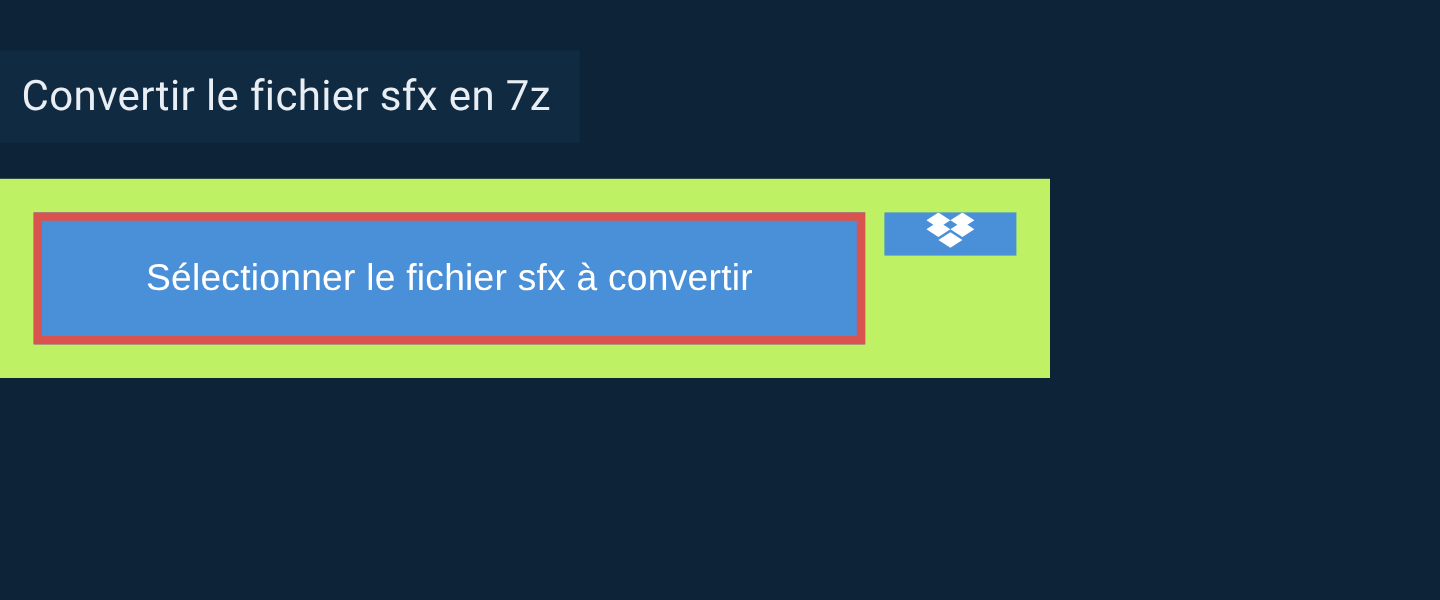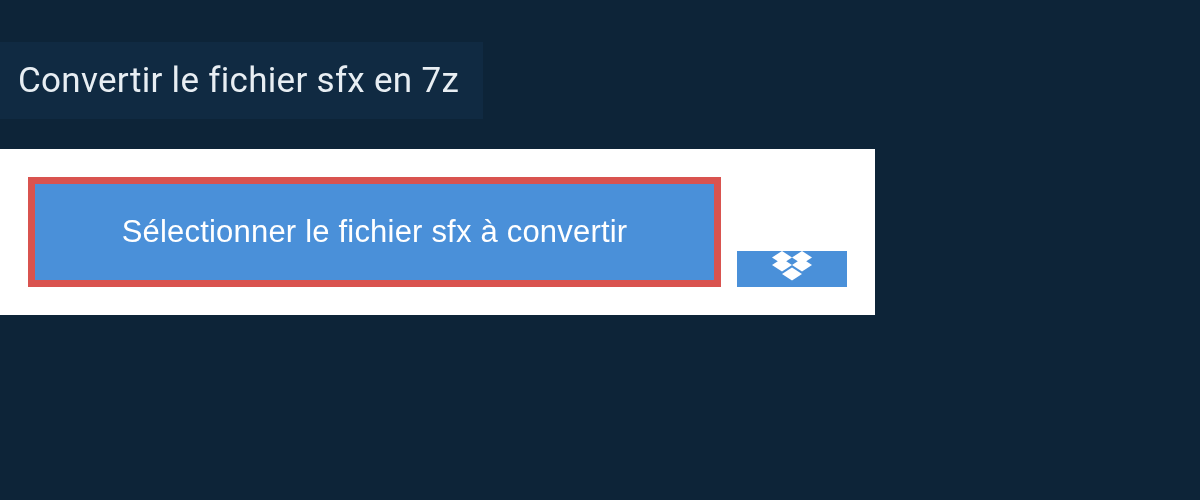--- a/index.html
+++ b/index.html
@@ -21,27 +21,27 @@
       margin-top: 42px;
       margin-left: 0;
     }
     .heading-text {
       color: #e8eef3;
       font-size: 35px;
       font-weight: 400;
       letter-spacing: 0.3px;
     }
     .panel {
-      background-color: #ffffff;
+      background-color: #bef264;
       margin-top: 30px;
       padding: 28px;
       width: 875px;
       display: flex;
       gap: 16px;
-      align-items: flex-end;
+      align-items: flex-start;
     }
     .select-button {
       flex: 1;
       background-color: #4a90d9;
       border: 7px solid #d9534f;
       color: #ffffff;
       font-size: 31px;
       font-weight: 400;
       padding: 30px 20px;
       text-align: center;

